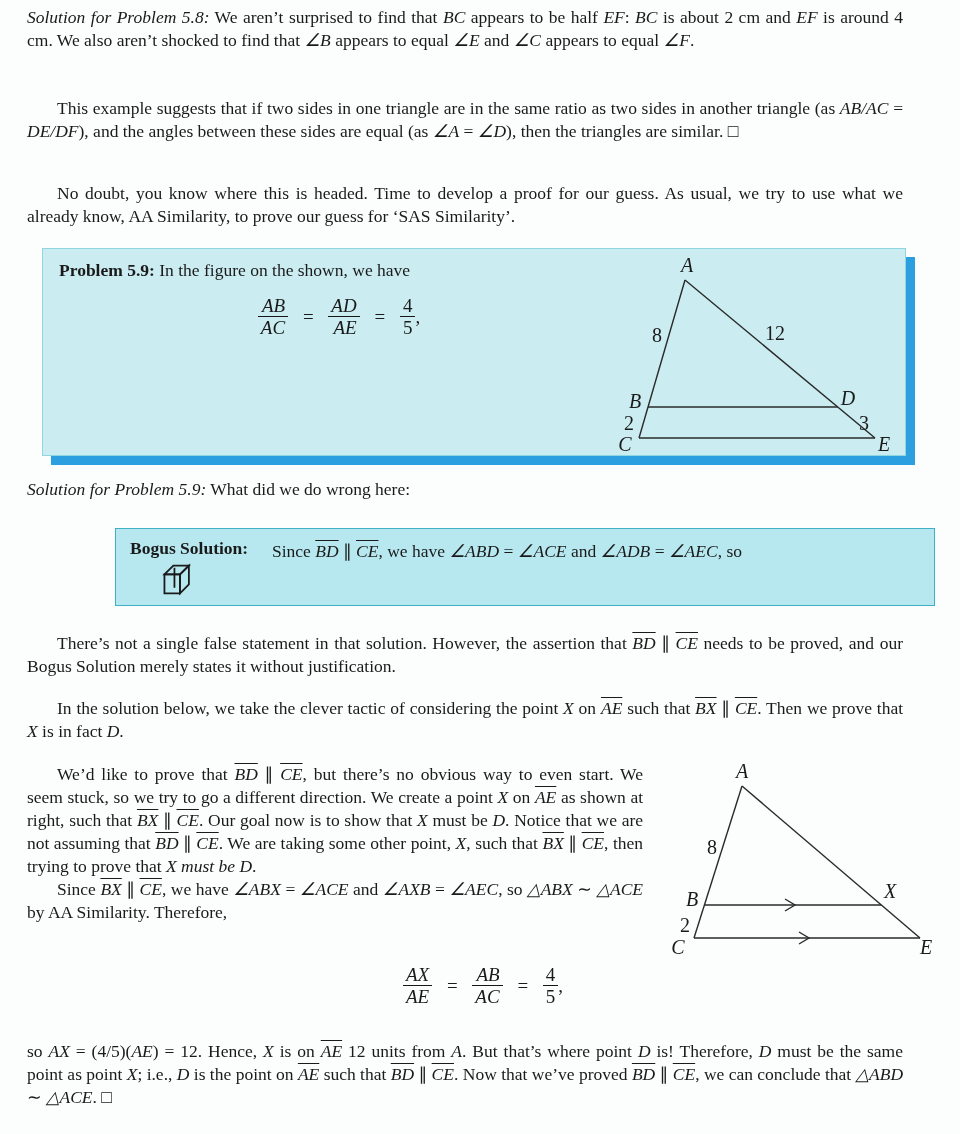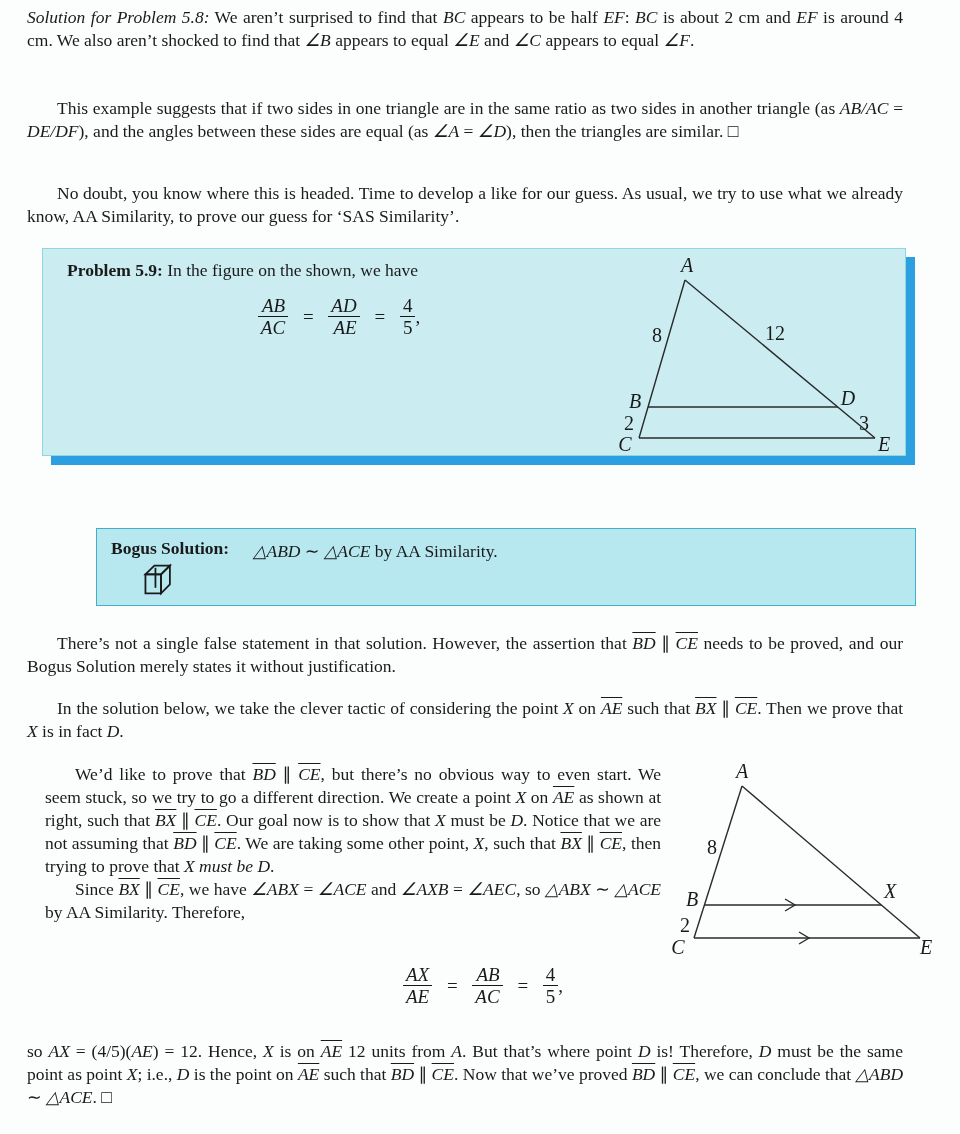--- a/index.html
+++ b/index.html
@@ -4,69 +4,69 @@
 <style>
   html,body{margin:0;padding:0;background:#ffffff;}
   .page{position:relative;width:960px;height:1134px;background:#fcfdfd;
         font-family:"Liberation Serif",serif;font-size:17.5px;line-height:23px;
         color:#1a1a1a;overflow:hidden;}
   .para{position:absolute;left:27px;width:876px;text-align:justify;}
   .indent{text-indent:30px;}
   .rs-it{font-style:italic;}
   .rs-m{font-style:italic;}
   .rs-mo{font-style:italic;text-decoration:overline;}
-  .rs-b{font-weight:bold;margin-left:8px;}
+  .rs-b{font-weight:bold;}
 
   
   .problem-box{position:absolute;left:42px;top:248px;width:862px;height:206px;
                background:#cbedf2;border:1px solid #8ed6e0;
                box-shadow:9px 9px 0 0 #2b9fe0;}
   .pb-left{position:absolute;left:16px;top:10px;width:560px;}
   .pb-eq{text-align:center;margin:15px 0 17px;font-size:19px;}
   .fig-1{position:absolute;right:12px;top:3px;}
 
   
   .frac{display:inline-block;vertical-align:middle;text-align:right;
         line-height:1.12;font-style:italic;transform:translateY(-2px);}
   .frac .fnum{display:block;padding:0 3px;border-bottom:1.4px solid #161616;}
   .frac .fden{display:block;padding:0 3px;}
   .frac.upright{font-style:normal;}
   .eqsign{margin:0 10px;font-style:normal;}
   .eqtail{font-style:normal;}
 
   
-  .bogus-box{position:absolute;left:96px;top:528px;width:820px;height:78px;
+  .bogus-box{position:absolute;left:115px;top:528px;width:820px;height:78px;
              background:#b7e8f0;border:1.5px solid #3fb0c8;display:flex;box-sizing:border-box;}
   .bg-labelcol{width:150px;padding:8px 0 0 14px;box-sizing:border-box;}
   .bg-label{font-weight:bold;}
   .bg-icon{margin:1px 0 0 30px;}
   .bg-textcol{flex:1;padding:8px 16px 0 6px;line-height:29px;}
 
   
-  .twocol-left{position:absolute;left:45px;top:763px;width:616px;text-align:justify;}
+  .twocol-left{position:absolute;left:27px;top:763px;width:616px;text-align:justify;}
   .p7{}
   .fig-2{position:absolute;left:666px;top:756px;}
 
   .eq2{position:absolute;left:45px;top:966px;width:876px;text-align:center;font-size:19px;}
 
   
   .svglbl{font-size:20px;font-style:italic;font-family:"Liberation Serif",serif;fill:#1a1a1a;}
   .svgnum{font-size:20px;font-style:normal;font-family:"Liberation Serif",serif;fill:#1a1a1a;}
   .figline{stroke:#2a2a2a;stroke-width:1.4;fill:none;}
 </style>
 </head>
 <body>
 
 <div class="page">
 
   <div class="para" style="top:6px;"><span class="rs-it">Solution for Problem 5.8:</span><span> We aren’t surprised to find that </span><span class="rs-m">BC</span><span> appears to be half </span><span class="rs-m">EF</span><span>: </span><span class="rs-m">BC</span><span> is about 2 cm and </span><span class="rs-m">EF</span><span> is around 4 cm.  We also aren’t shocked to find that </span><span class="rs-m">∠B</span><span> appears to equal </span><span class="rs-m">∠E</span><span> and </span><span class="rs-m">∠C</span><span> appears to equal </span><span class="rs-m">∠F</span><span>.</span></div>
 
   <div class="para indent" style="top:97px;"><span>This example suggests that if two sides in one triangle are in the same ratio as two sides in another triangle (as </span><span class="rs-m">AB/AC</span><span> = </span><span class="rs-m">DE/DF</span><span>), and the angles between these sides are equal (as </span><span class="rs-m">∠A</span><span> = </span><span class="rs-m">∠D</span><span>), then the triangles are similar. □</span></div>
 
-  <div class="para indent" style="top:182px;"><span>No doubt, you know where this is headed.  Time to develop a like for our guess.  As usual, we try to use what we already know, AA Similarity, to prove our guess for ‘SAS Similarity’.</span></div>
+  <div class="para indent" style="top:182px;"><span>No doubt, you know where this is headed.  Time to develop a proof for our guess.  As usual, we try to use what we already know, AA Similarity, to prove our guess for ‘SAS Similarity’.</span></div>
 
   <div class="problem-box">
     <div class="pb-left">
       <div><span class="rs-b">Problem 5.9:</span><span>  In the figure on the shown, we have</span></div>
       <div class="pb-eq">
         <span class="frac"><span class="fnum">AB</span><span class="fden">AC</span></span>
         <span class="eqsign">=</span>
         <span class="frac"><span class="fnum">AD</span><span class="fden">AE</span></span>
         <span class="eqsign">=</span>
         <span class="frac upright"><span class="fnum">4</span><span class="fden">5</span></span><span class="eqtail">,</span>
@@ -83,35 +83,36 @@
       <text class="svgnum" x="168" y="88" text-anchor="middle">12</text>
       <text class="svglbl" x="28" y="156" text-anchor="middle">B</text>
       <text class="svglbl" x="241" y="153" text-anchor="middle">D</text>
       <text class="svgnum" x="257" y="178" text-anchor="middle">3</text>
       <text class="svgnum" x="22" y="178" text-anchor="middle">2</text>
       <text class="svglbl" x="18" y="199" text-anchor="middle">C</text>
       <text class="svglbl" x="277" y="199" text-anchor="middle">E</text>
     </svg>
   </div>
 
+  <div class="para" style="top:478px;"><span class="rs-it">Solution for Problem 5.9:</span><span> What did we do wrong here:</span></div>
 
   <div class="bogus-box">
     <div class="bg-labelcol">
       <div class="bg-label">Bogus Solution:</div>
       <svg class="bg-icon" width="40" height="38" viewBox="0 0 36 34">
         <g stroke="#1a1a1a" stroke-width="1.6" fill="none">
           <polygon points="4,12 18,12 18,29 4,29"></polygon>
           <polygon points="4,12 12,4 26,4 18,12"></polygon>
           <polygon points="18,12 26,4 26,21 18,29"></polygon>
           <line x1="13" y1="6" x2="13" y2="24"></line>
         </g>
       </svg>
     </div>
     <div class="bg-textcol">
-      <div><span class="rs-m">△ABD</span><span> ∼ </span><span class="rs-m">△ACE</span><span> by AA Similarity.</span></div>
+      <div><span>Since </span><span class="rs-mo">BD</span><span> ∥ </span><span class="rs-mo">CE</span><span>, we have </span><span class="rs-m">∠ABD</span><span> = </span><span class="rs-m">∠ACE</span><span> and </span><span class="rs-m">∠ADB</span><span> = </span><span class="rs-m">∠AEC</span><span>, so</span></div>
     </div>
   </div>
 
   <div class="para indent" style="top:632px;"><span>There’s not a single false statement in that solution.  However, the assertion that </span><span class="rs-mo">BD</span><span> ∥ </span><span class="rs-mo">CE</span><span> needs to be proved, and our Bogus Solution merely states it without justification.</span></div>
 
   <div class="para indent" style="top:697px;"><span>In the solution below, we take the clever tactic of considering the point </span><span class="rs-m">X</span><span> on </span><span class="rs-mo">AE</span><span> such that </span><span class="rs-mo">BX</span><span> ∥ </span><span class="rs-mo">CE</span><span>.  Then we prove that </span><span class="rs-m">X</span><span> is in fact </span><span class="rs-m">D</span><span>.</span></div>
 
   <div class="twocol-left">
     <div class="indent"><span>We’d like to prove that </span><span class="rs-mo">BD</span><span> ∥ </span><span class="rs-mo">CE</span><span>, but there’s no obvious way to even start.  We seem stuck, so we try to go a different direction.  We create a point </span><span class="rs-m">X</span><span> on </span><span class="rs-mo">AE</span><span> as shown at right, such that </span><span class="rs-mo">BX</span><span> ∥ </span><span class="rs-mo">CE</span><span>.  Our goal now is to show that </span><span class="rs-m">X</span><span> must be </span><span class="rs-m">D</span><span>.  Notice that we are not assuming that </span><span class="rs-mo">BD</span><span> ∥ </span><span class="rs-mo">CE</span><span>.  We are taking some other point, </span><span class="rs-m">X</span><span>, such that </span><span class="rs-mo">BX</span><span> ∥ </span><span class="rs-mo">CE</span><span>, then trying to prove that </span><span class="rs-m">X</span><span> </span><span class="rs-it">must be D</span><span>.</span></div>
     <div class="indent p7"><span>Since </span><span class="rs-mo">BX</span><span> ∥ </span><span class="rs-mo">CE</span><span>, we have </span><span class="rs-m">∠ABX</span><span> = </span><span class="rs-m">∠ACE</span><span> and </span><span class="rs-m">∠AXB</span><span> = </span><span class="rs-m">∠AEC</span><span>, so </span><span class="rs-m">△ABX</span><span> ∼ </span><span class="rs-m">△ACE</span><span> by AA Similarity.  Therefore,</span></div>

